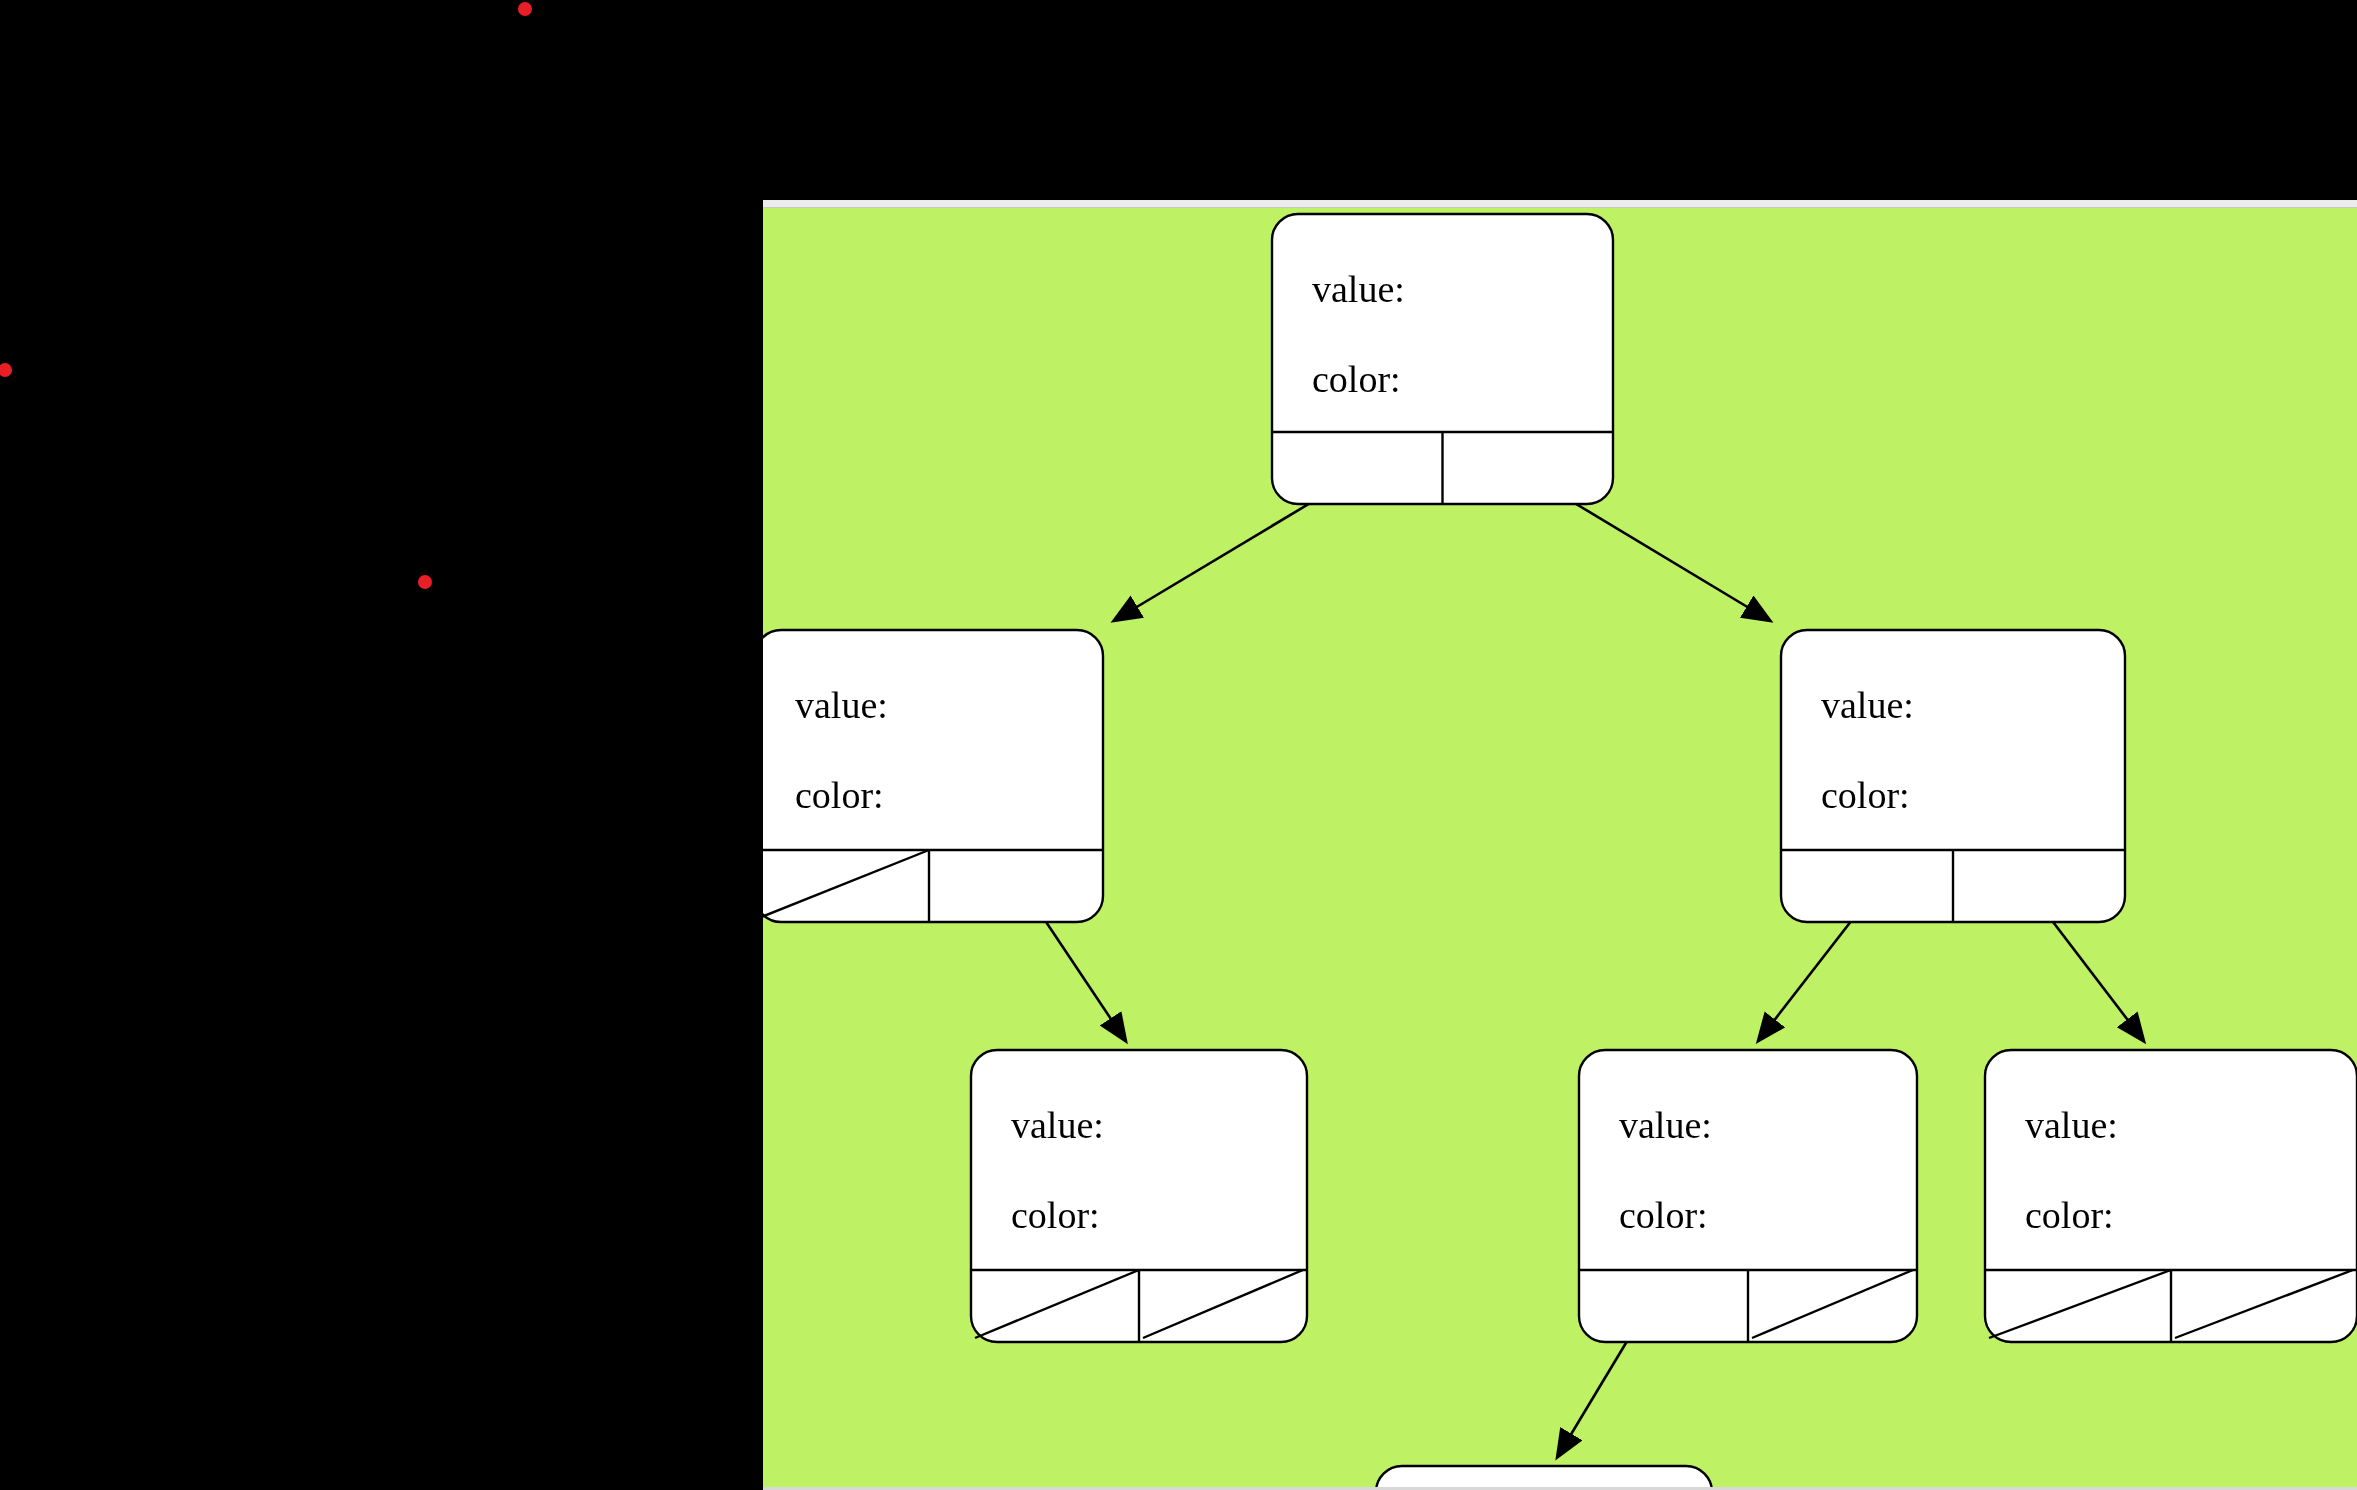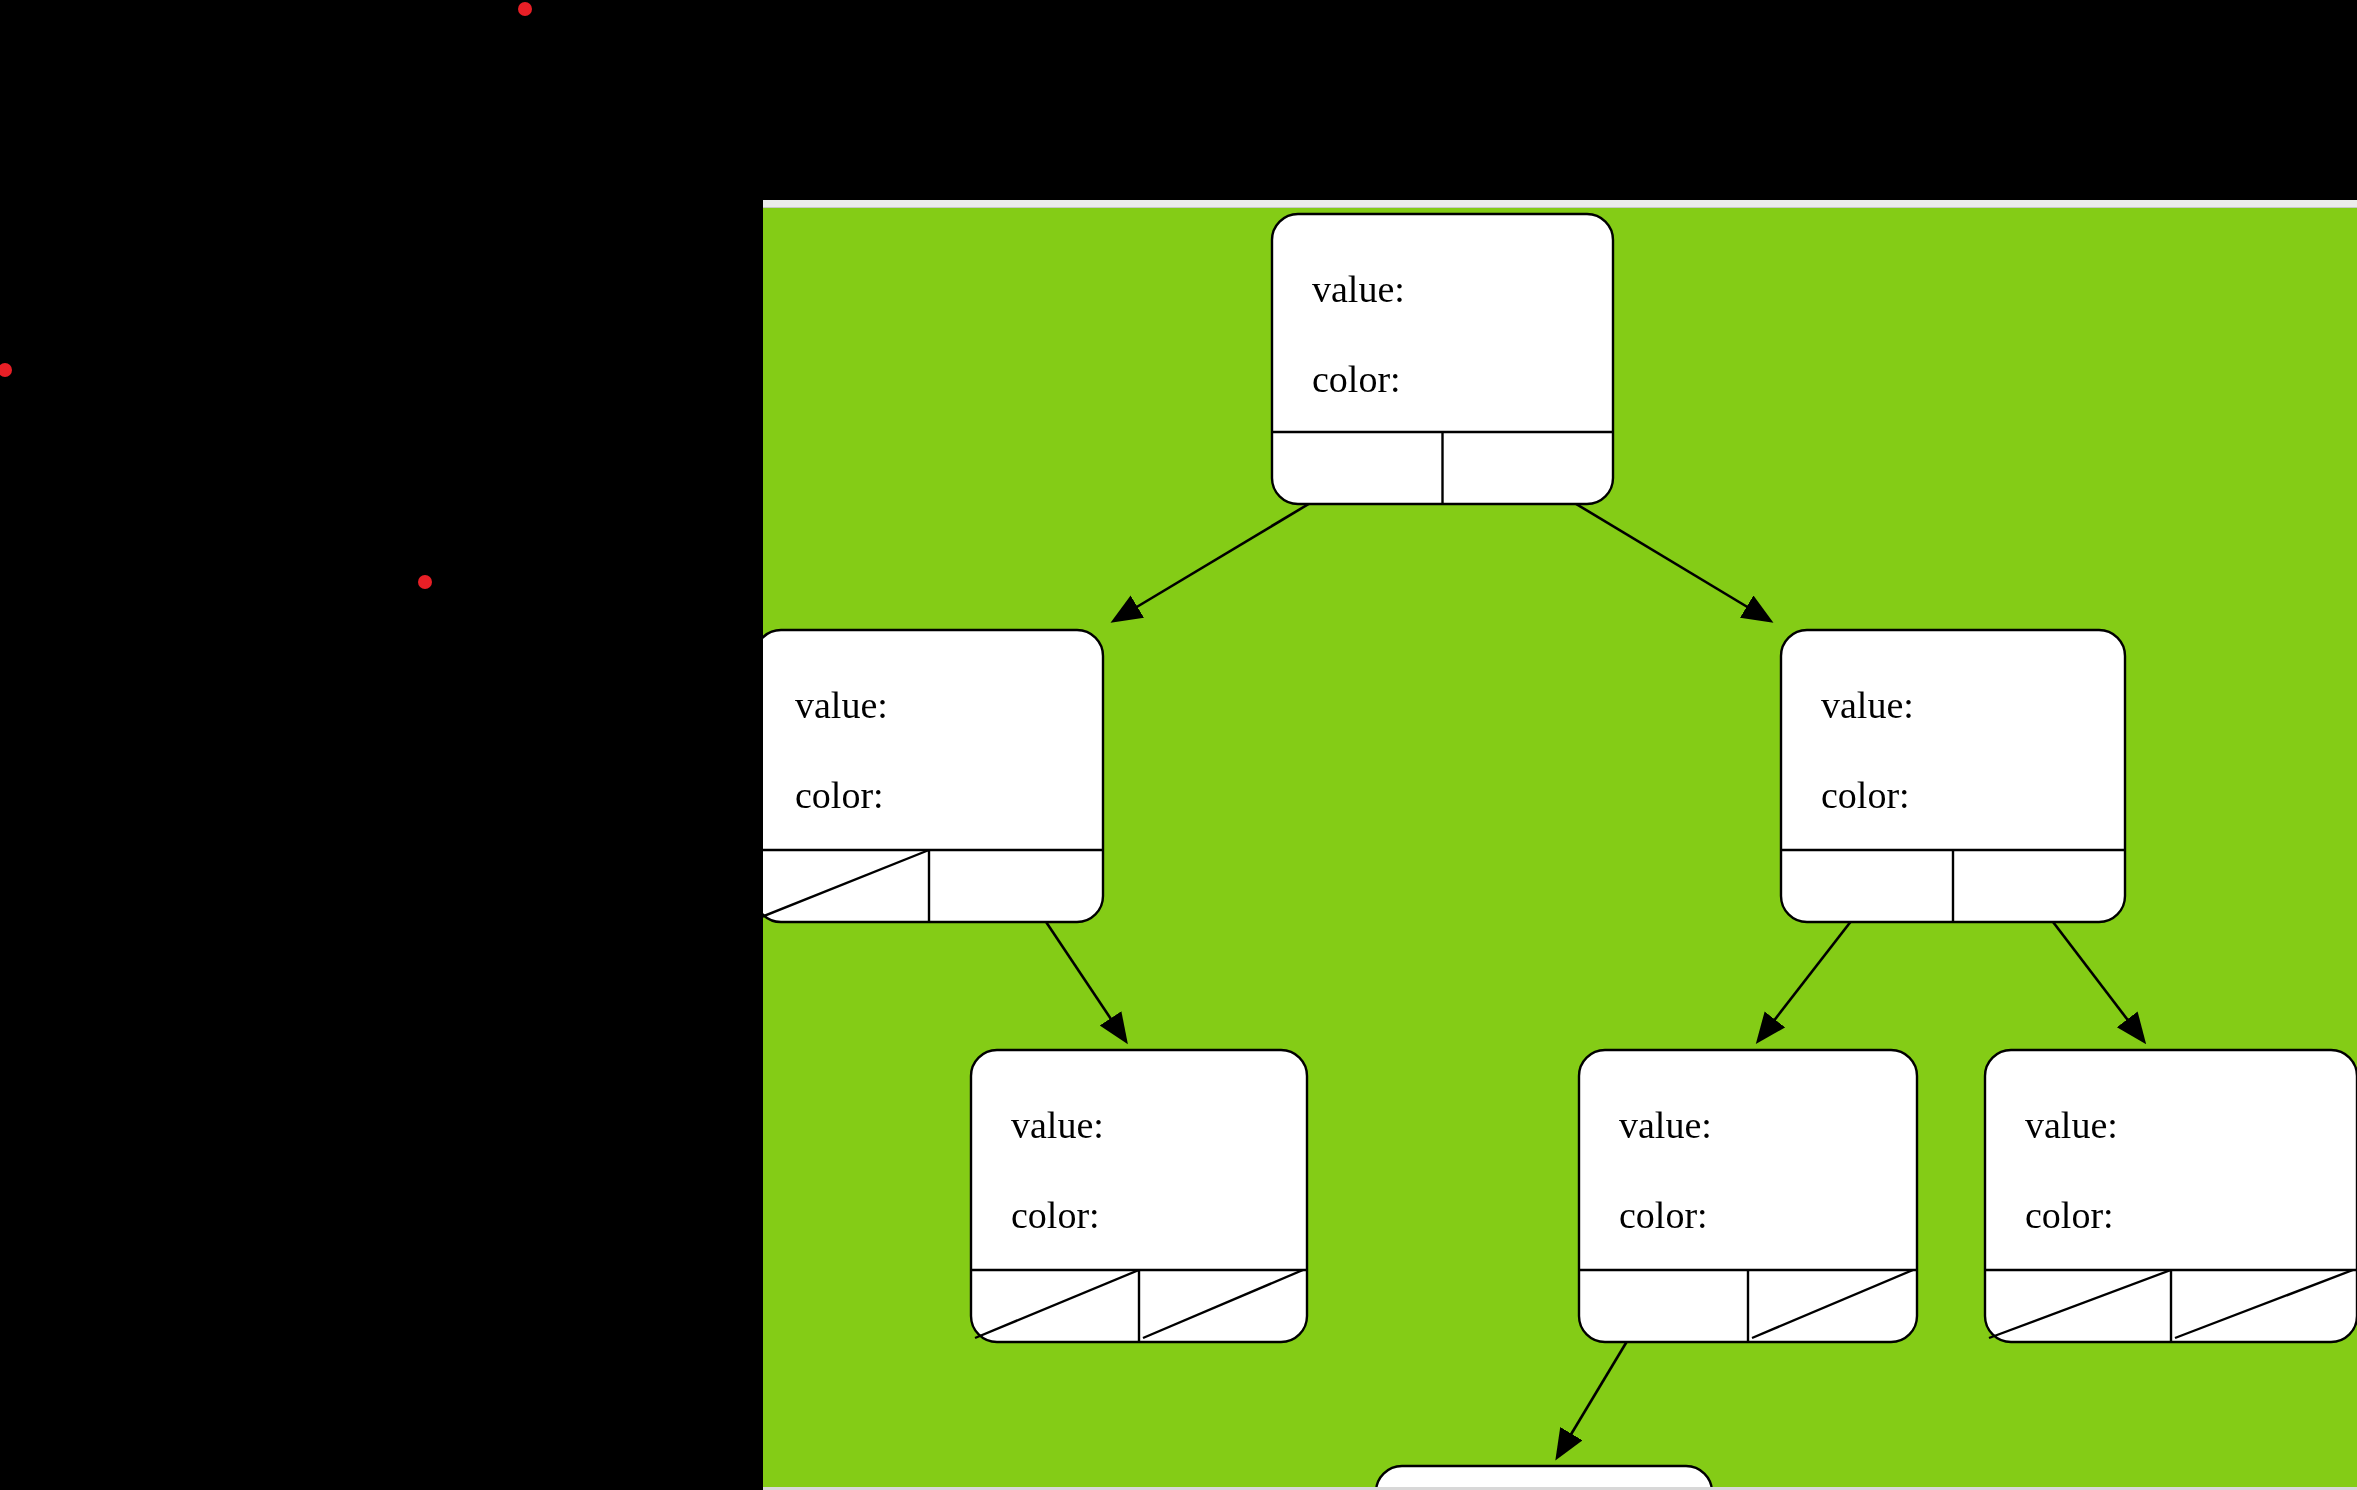--- a/index.html
+++ b/index.html
@@ -25,21 +25,21 @@
     height: 14px;
     border-radius: 50%;
     background: #e81f26;
   }
   #canvas-panel {
     position: absolute;
     left: 763px;
     top: 200px;
     width: 1594px;
     height: 1290px;
-    background: #84cc16;
+    background: #bef264;
     overflow: hidden;
   }
   #panel-topstrip {
     position: absolute;
     left: 0;
     top: 0;
     width: 100%;
     height: 7px;
     background: #ececec;
     border-bottom: 1px solid #c8c8c8;

